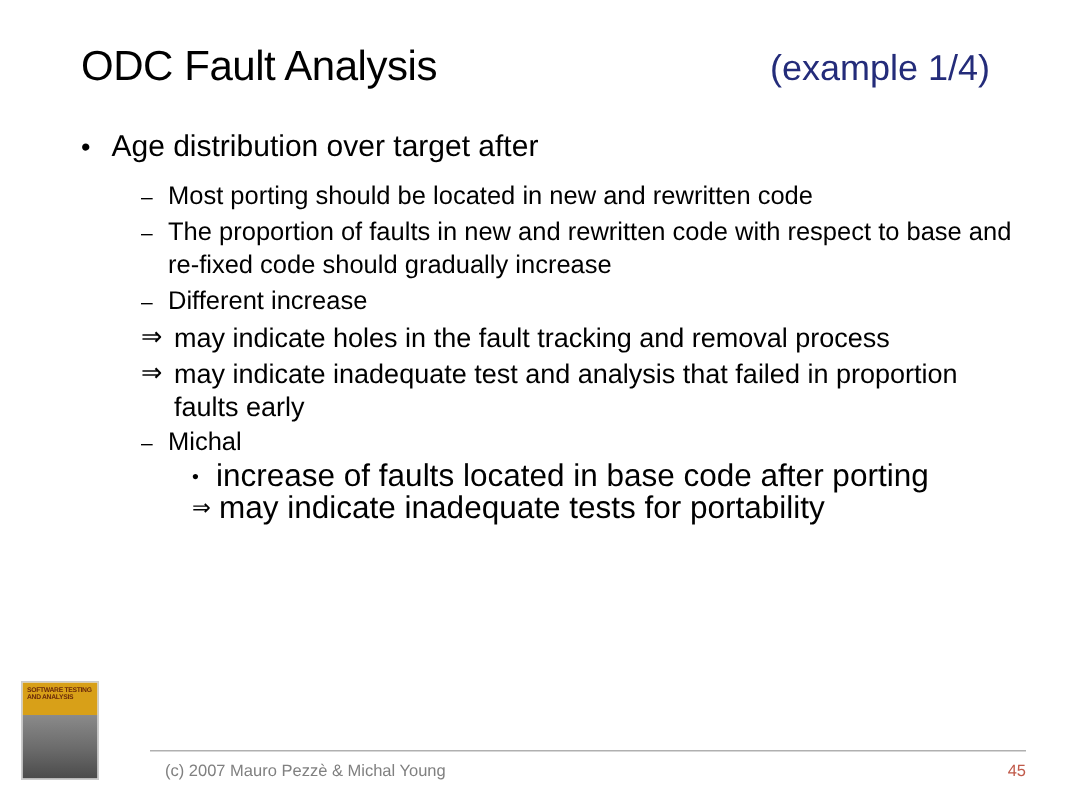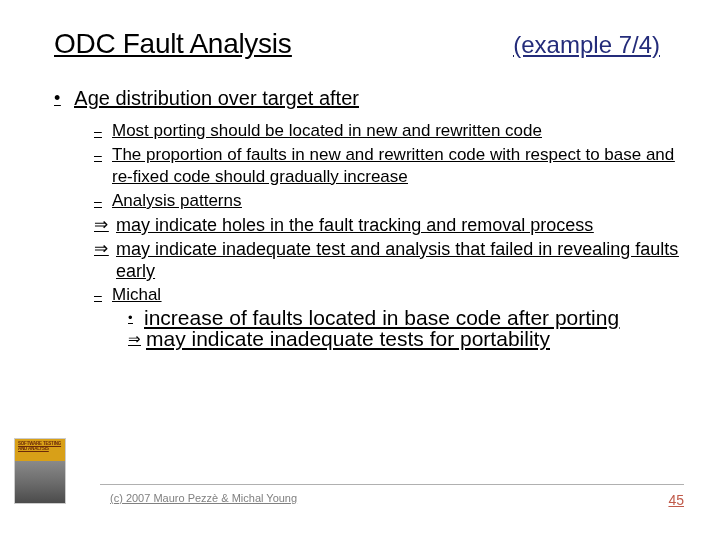--- a/index.html
+++ b/index.html
@@ -1,15 +1,15 @@
 <!DOCTYPE html>
 <html><head>
 <meta charset="utf-8">
 <style>
-  * { margin: 0; padding: 0; box-sizing: border-box; text-decoration: underline; }
+  * { margin: 0; padding: 0; box-sizing: border-box; }
   body {
     width: 720px;
     height: 540px;
     background: #ffffff;
     font-family: Verdana, Geneva, sans-serif;
     color: #000000;
     position: relative;
     overflow: hidden;
   }
   .slide {
@@ -104,21 +104,21 @@
     flex-shrink: 0;
   }
   .bullet-3 .txt {
     font-size: 21px;
     line-height: 20px;
   }
   .footer {
     position: absolute;
     left: 0;
     right: 0;
-    bottom: 22px;
+    bottom: 6px;
     height: 60px;
   }
   .footer-line {
     position: absolute;
     left: 100px;
     right: 36px;
     top: 26px;
     height: 1px;
     background: #b0b0b0;
   }
@@ -126,21 +126,21 @@
     position: absolute;
     left: 110px;
     top: 34px;
     font-size: 11px;
     color: #808080;
   }
   .page-num {
     position: absolute;
     right: 36px;
     top: 34px;
-    font-size: 14px;
+    font-size: 11px;
     color: #c05a4a;
   }
   .book-thumb {
     position: absolute;
     left: 14px;
     bottom: 14px;
     width: 52px;
     height: 66px;
     background: linear-gradient(180deg, #d8a018 0%, #d8a018 34%, #8a8a8a 34%, #6a6a6a 70%, #4b4b4b 100%);
     border: 1px solid #ccc;
@@ -162,21 +162,21 @@
     letter-spacing: -0.2px;
   }
 </style>
 </head>
 <body>
 
 <div class="slide">
 
   <div class="title-row">
     <div class="title">ODC Fault Analysis</div>
-    <div class="subtitle">(example 7/4)</div>
+    <div class="subtitle">(example 1/4)</div>
   </div>
 
   <div class="bullet-1">
     <span class="dot">•</span>
     <span class="txt">Age distribution over target after</span>
   </div>
 
   <div class="sub-list">
 
     <div class="bullet-2">
@@ -184,31 +184,31 @@
       <span class="txt">Most porting should be located in new and rewritten code</span>
     </div>
 
     <div class="bullet-2">
       <span class="dash">–</span>
       <span class="txt">The proportion of faults in new and rewritten code with respect to base and re-fixed code should gradually increase</span>
     </div>
 
     <div class="bullet-2">
       <span class="dash">–</span>
-      <span class="txt">Analysis patterns</span>
+      <span class="txt">Different increase</span>
     </div>
 
     <div class="arrow-item">
       <span class="arrow">⇒</span>
       <span class="txt">may indicate holes in the fault tracking and removal process</span>
     </div>
 
     <div class="arrow-item">
       <span class="arrow">⇒</span>
-      <span class="txt">may indicate  inadequate test and analysis that failed in revealing faults early</span>
+      <span class="txt">may indicate  inadequate test and analysis that failed in proportion faults early</span>
     </div>
 
     <div class="bullet-2">
       <span class="dash">–</span>
       <span class="txt">Michal</span>
     </div>
 
     <div class="sub-list-3">
       <div class="bullet-3">
         <span class="dot">•</span>

